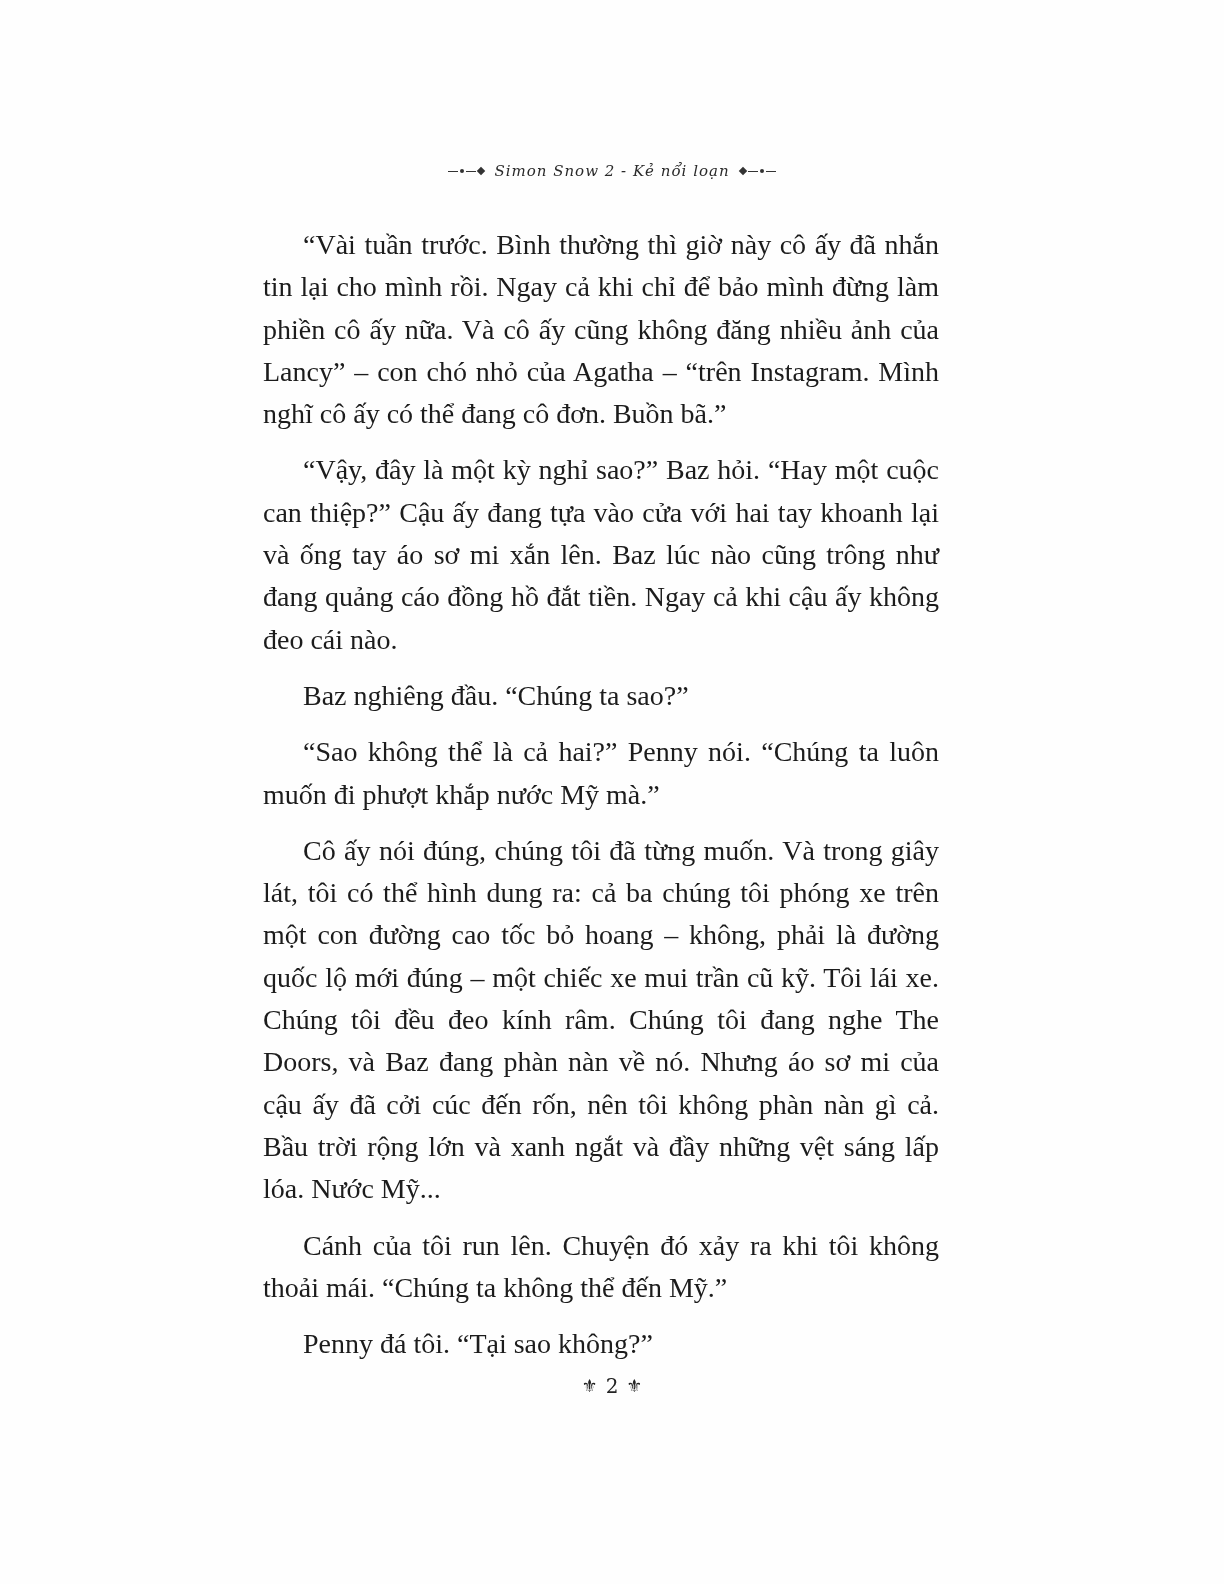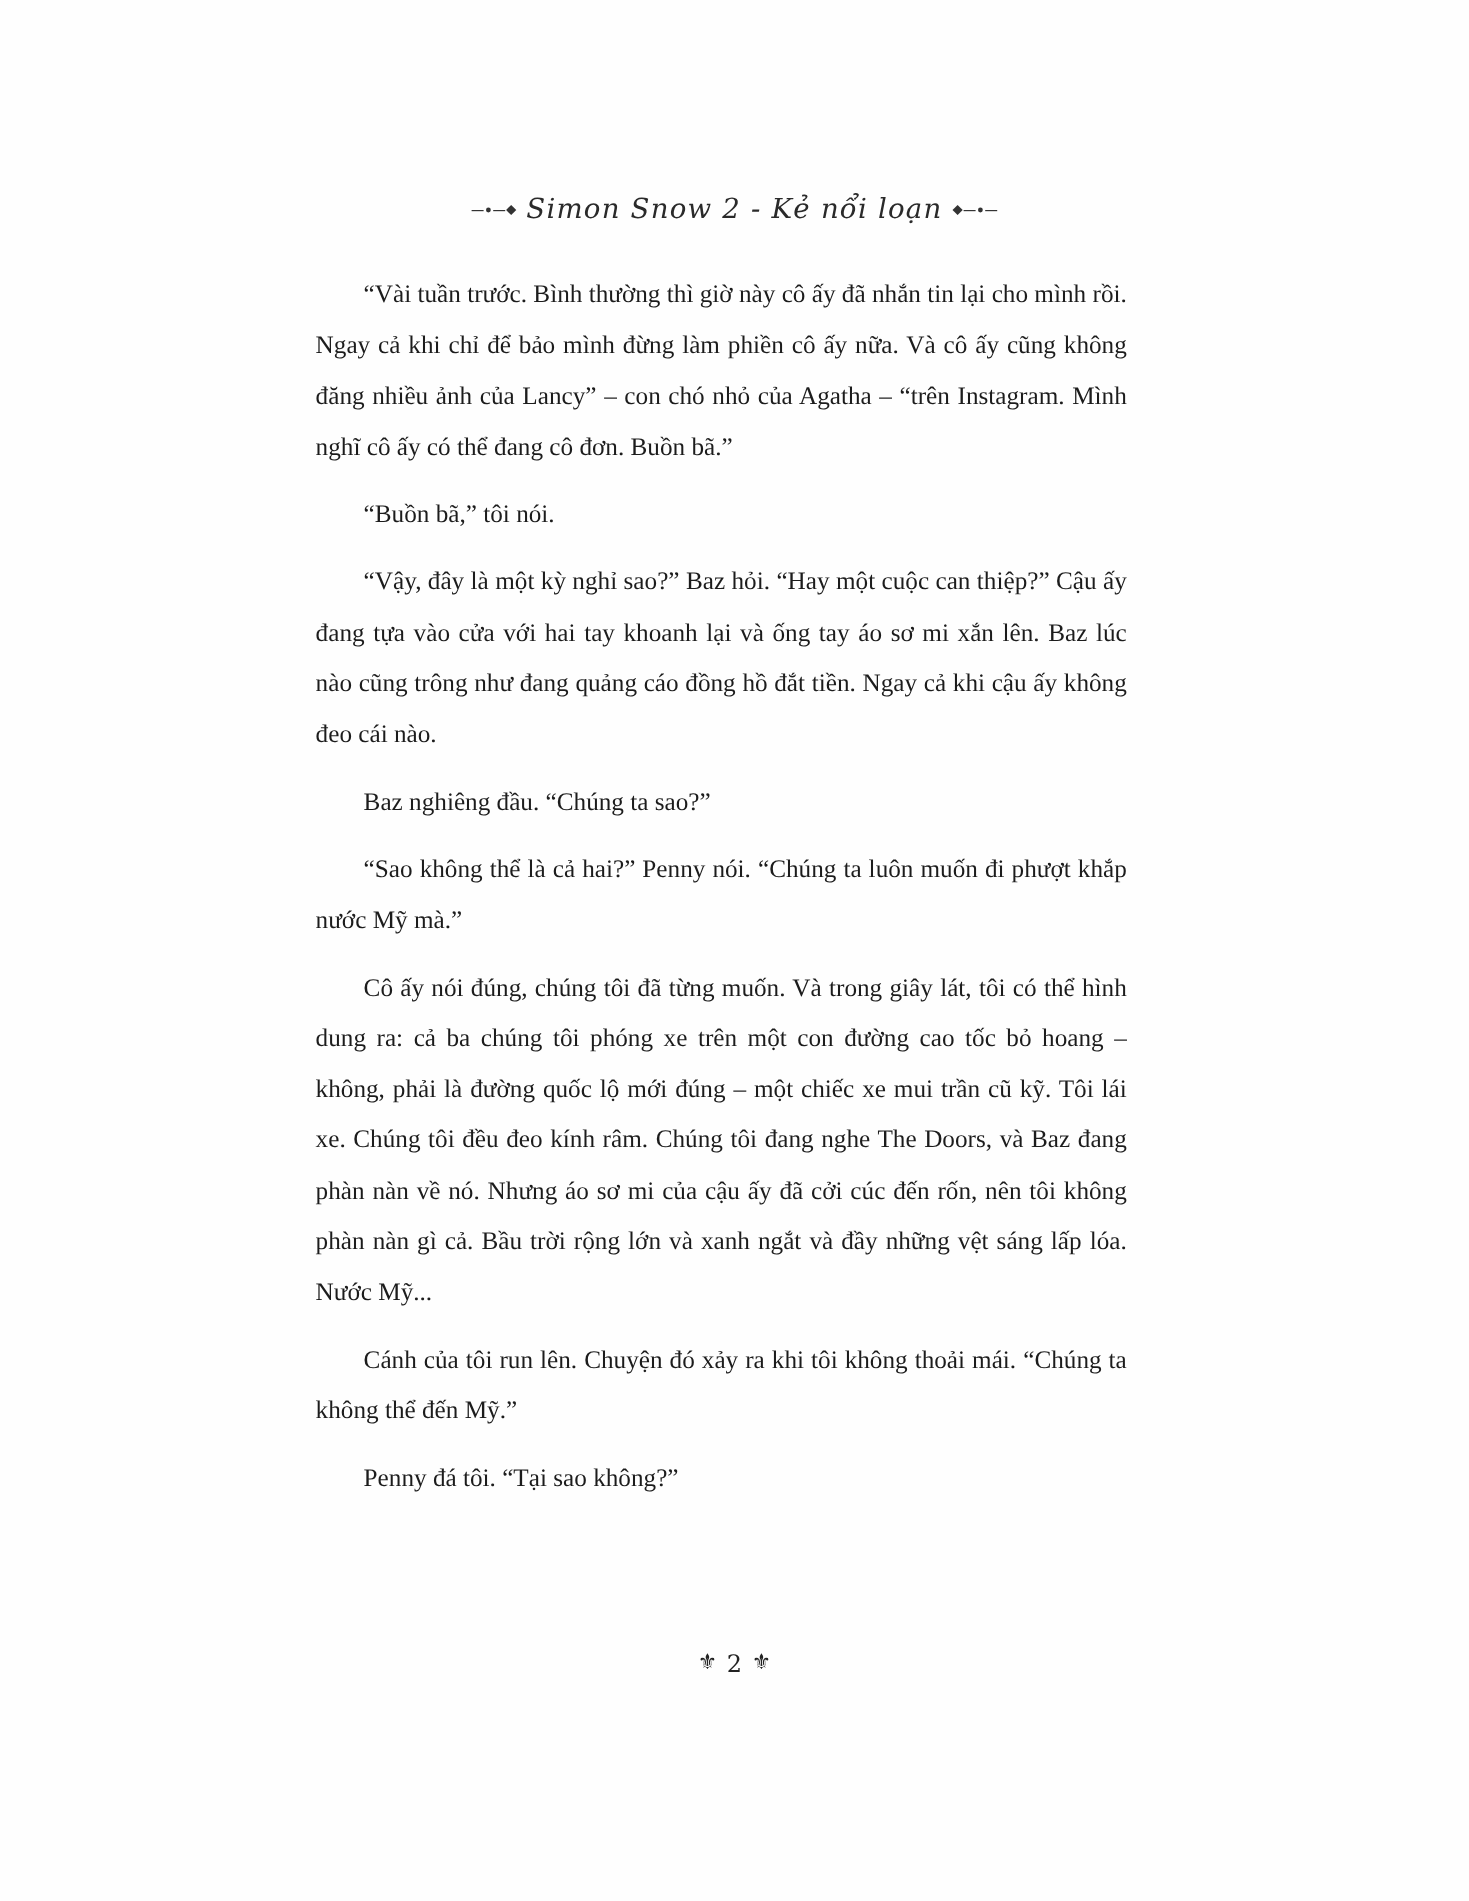--- a/index.html
+++ b/index.html
@@ -4,32 +4,32 @@
   <style>
     html, body { margin: 0; padding: 0; background: #ffffff; }
     body { width: 1224px; height: 1584px; position: relative; overflow: hidden; }
     .page {
       position: absolute; left: 0; top: 0; width: 1224px; height: 1584px; background: #fefefe;
     }
     .running-header {
       position: absolute; top: 162px; left: 0; width: 1224px;
       text-align: center;
       font-family: "DejaVu Serif", serif;
-      font-size: 23px; color: #2a2a2a; letter-spacing: 1px;
+      font-size: 15px; color: #2a2a2a; letter-spacing: 1px;
       display: flex; justify-content: center; align-items: center; gap: 10px;
     }
     .orn { display: inline-flex; align-items: center; gap: 2px; color: #333; font-size: 12px; }
     .orn .line { width: 10px; height: 1px; background: #333; display: inline-block; }
     .orn .dot { width: 4px; height: 4px; background: #333; display: inline-block; border-radius: 50%; }
     .orn .diamond { width: 6px; height: 6px; background: #333; display: inline-block; transform: rotate(45deg); }
     .header-title { font-style: italic; }
     .body-text {
       position: absolute; top: 224px; left: 263px; width: 676px;
       font-family: "Liberation Serif", "DejaVu Serif", serif;
-      font-size: 21px; line-height: 42.3px; color: #1c1c1c;
+      font-size: 28px; line-height: 42.3px; color: #1c1c1c;
       text-align: justify;
     }
     .body-text p { margin: 0 0 14px 0; text-indent: 40px; text-align-last: left; }
     .folio {
       position: absolute; top: 1374px; left: 0; width: 1224px;
       text-align: center;
       font-family: "DejaVu Serif", serif; font-size: 20px; color: #222;
       display: flex; justify-content: center; align-items: center; gap: 8px;
     }
     .fleur { font-size: 18px; color: #222; line-height: 1; }
@@ -50,21 +50,20 @@
     <span class="orn">
       <span class="diamond"></span>
         <span class="line"></span>
         <span class="dot"></span>
         <span class="line"></span>
     </span>
   </div>
 
   <div class="body-text">
     <p>“Vài tuần trước. Bình thường thì giờ này cô ấy đã nhắn tin lại cho mình rồi. Ngay cả khi chỉ để bảo mình đừng làm phiền cô ấy nữa. Và cô ấy cũng không đăng nhiều ảnh của Lancy” – con chó nhỏ của Agatha – “trên Instagram. Mình nghĩ cô ấy có thể đang cô đơn. Buồn bã.”</p>
-    <p>“Buồn bã,” tôi nói.</p>
     <p>“Vậy, đây là một kỳ nghỉ sao?” Baz hỏi. “Hay một cuộc can thiệp?” Cậu ấy đang tựa vào cửa với hai tay khoanh lại và ống tay áo sơ mi xắn lên. Baz lúc nào cũng trông như đang quảng cáo đồng hồ đắt tiền. Ngay cả khi cậu ấy không đeo cái nào.</p>
     <p>Baz nghiêng đầu. “Chúng ta sao?”</p>
     <p>“Sao không thể là cả hai?” Penny nói. “Chúng ta luôn muốn đi phượt khắp nước Mỹ mà.”</p>
     <p>Cô ấy nói đúng, chúng tôi đã từng muốn. Và trong giây lát, tôi có thể hình dung ra: cả ba chúng tôi phóng xe trên một con đường cao tốc bỏ hoang – không, phải là đường quốc lộ mới đúng – một chiếc xe mui trần cũ kỹ. Tôi lái xe. Chúng tôi đều đeo kính râm. Chúng tôi đang nghe The Doors, và Baz đang phàn nàn về nó. Nhưng áo sơ mi của cậu ấy đã cởi cúc đến rốn, nên tôi không phàn nàn gì cả. Bầu trời rộng lớn và xanh ngắt và đầy những vệt sáng lấp lóa. Nước Mỹ...</p>
     <p>Cánh của tôi run lên. Chuyện đó xảy ra khi tôi không thoải mái. “Chúng ta không thể đến Mỹ.”</p>
     <p>Penny đá tôi. “Tại sao không?”</p>
   </div>
 
   <div class="folio">
     <span class="fleur">⚜</span>

